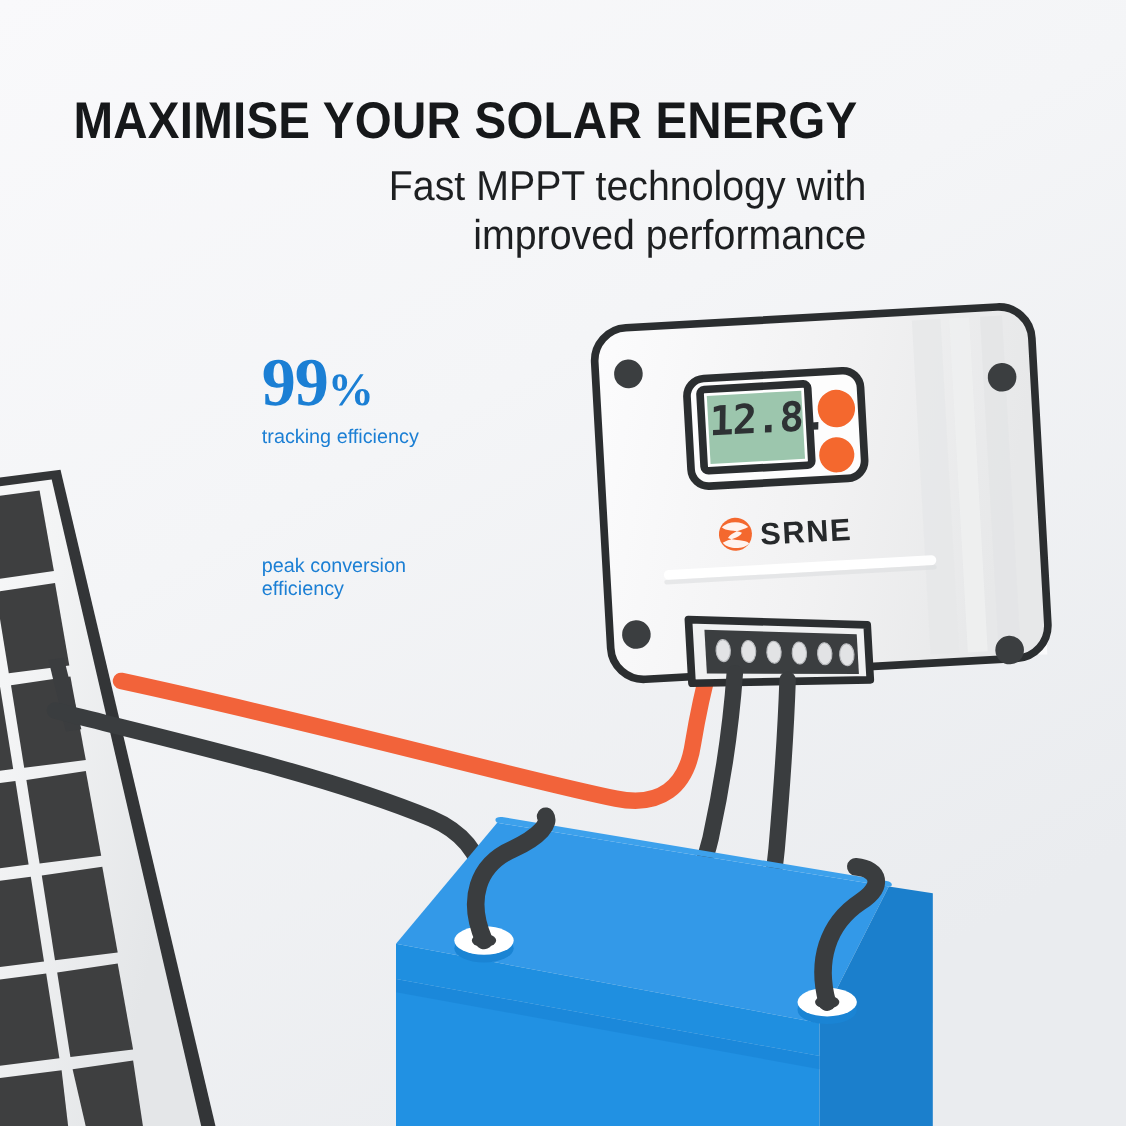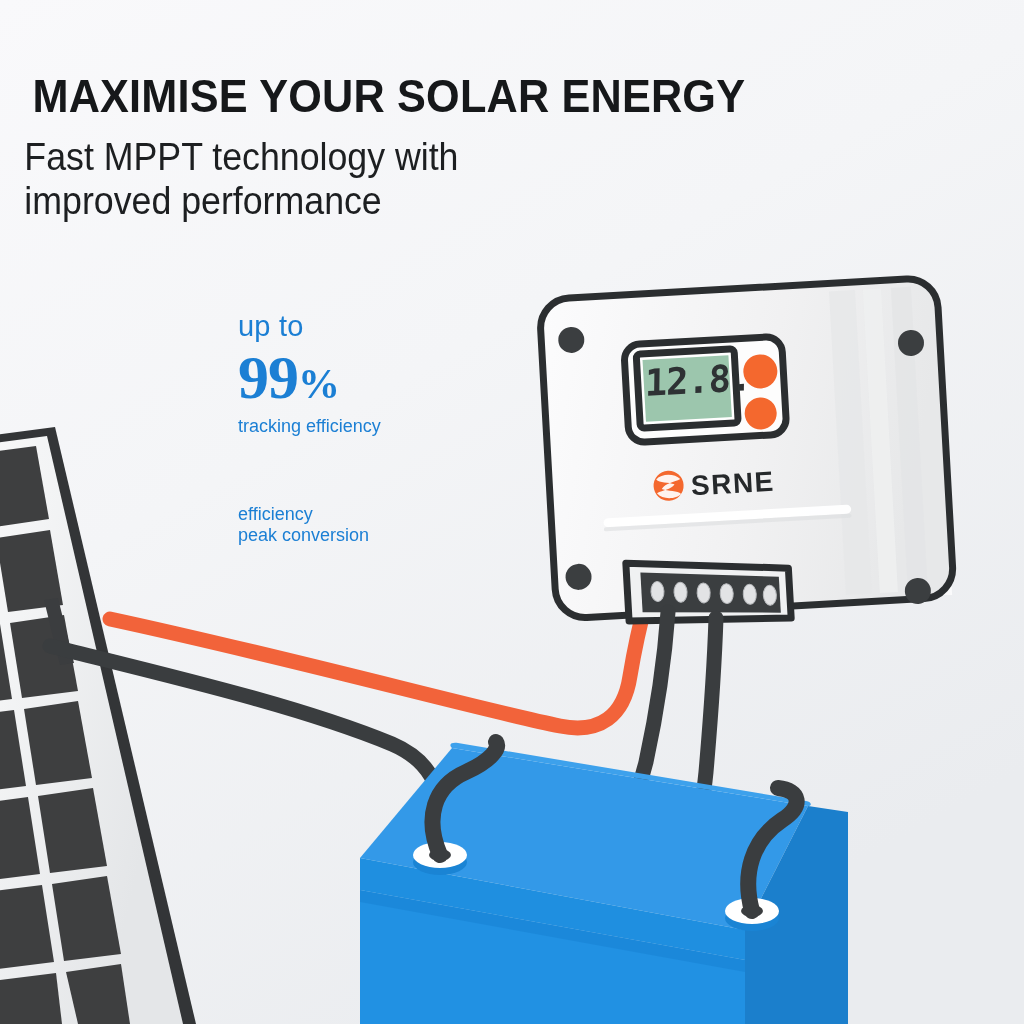--- a/index.html
+++ b/index.html
@@ -23,23 +23,23 @@
     left: 0;
     top: 0;
     width: 1024px;
     height: 1024px;
   }
 
   
   .headings {
     position: absolute;
     left: 0;
-    top: 0;
+    top: 13px;
     width: 812px;
-    text-align: left;
+    text-align: right;
     z-index: 5;
   }
   .headline {
     margin: 0;
     padding-top: 72px;
     font-family: "Liberation Sans Narrow", "Liberation Sans", sans-serif;
     font-weight: bold;
     font-size: 47px;
     letter-spacing: 0.2px;
     line-height: 1.0;
@@ -287,33 +287,32 @@
 
   <div class="headings">
     <h1 class="headline">MAXIMISE YOUR SOLAR ENERGY</h1>
     <div class="subhead">
       <span>Fast MPPT technology with</span>
       <span>improved performance</span>
     </div>
   </div>
 
   <div class="stat-block" id="stat-tracking">
-    <div class="stat-pre">up to</div>
     <div class="stat-value">
       <span>99</span><span class="pct">%</span>
     </div>
     <div class="stat-label">
       <span>tracking efficiency</span>
     </div>
   </div>
 
   <div class="stat-block" id="stat-conversion">
     <div class="stat-label">
+      <span>peak conversion</span>
       <span>efficiency</span>
-      <span>peak conversion</span>
     </div>
   </div>
 
   <div class="lcd-readout">12.8.</div>
 
   <div class="brand-wordmark">SRNE</div>
 
 </div>
 
 </body></html>

